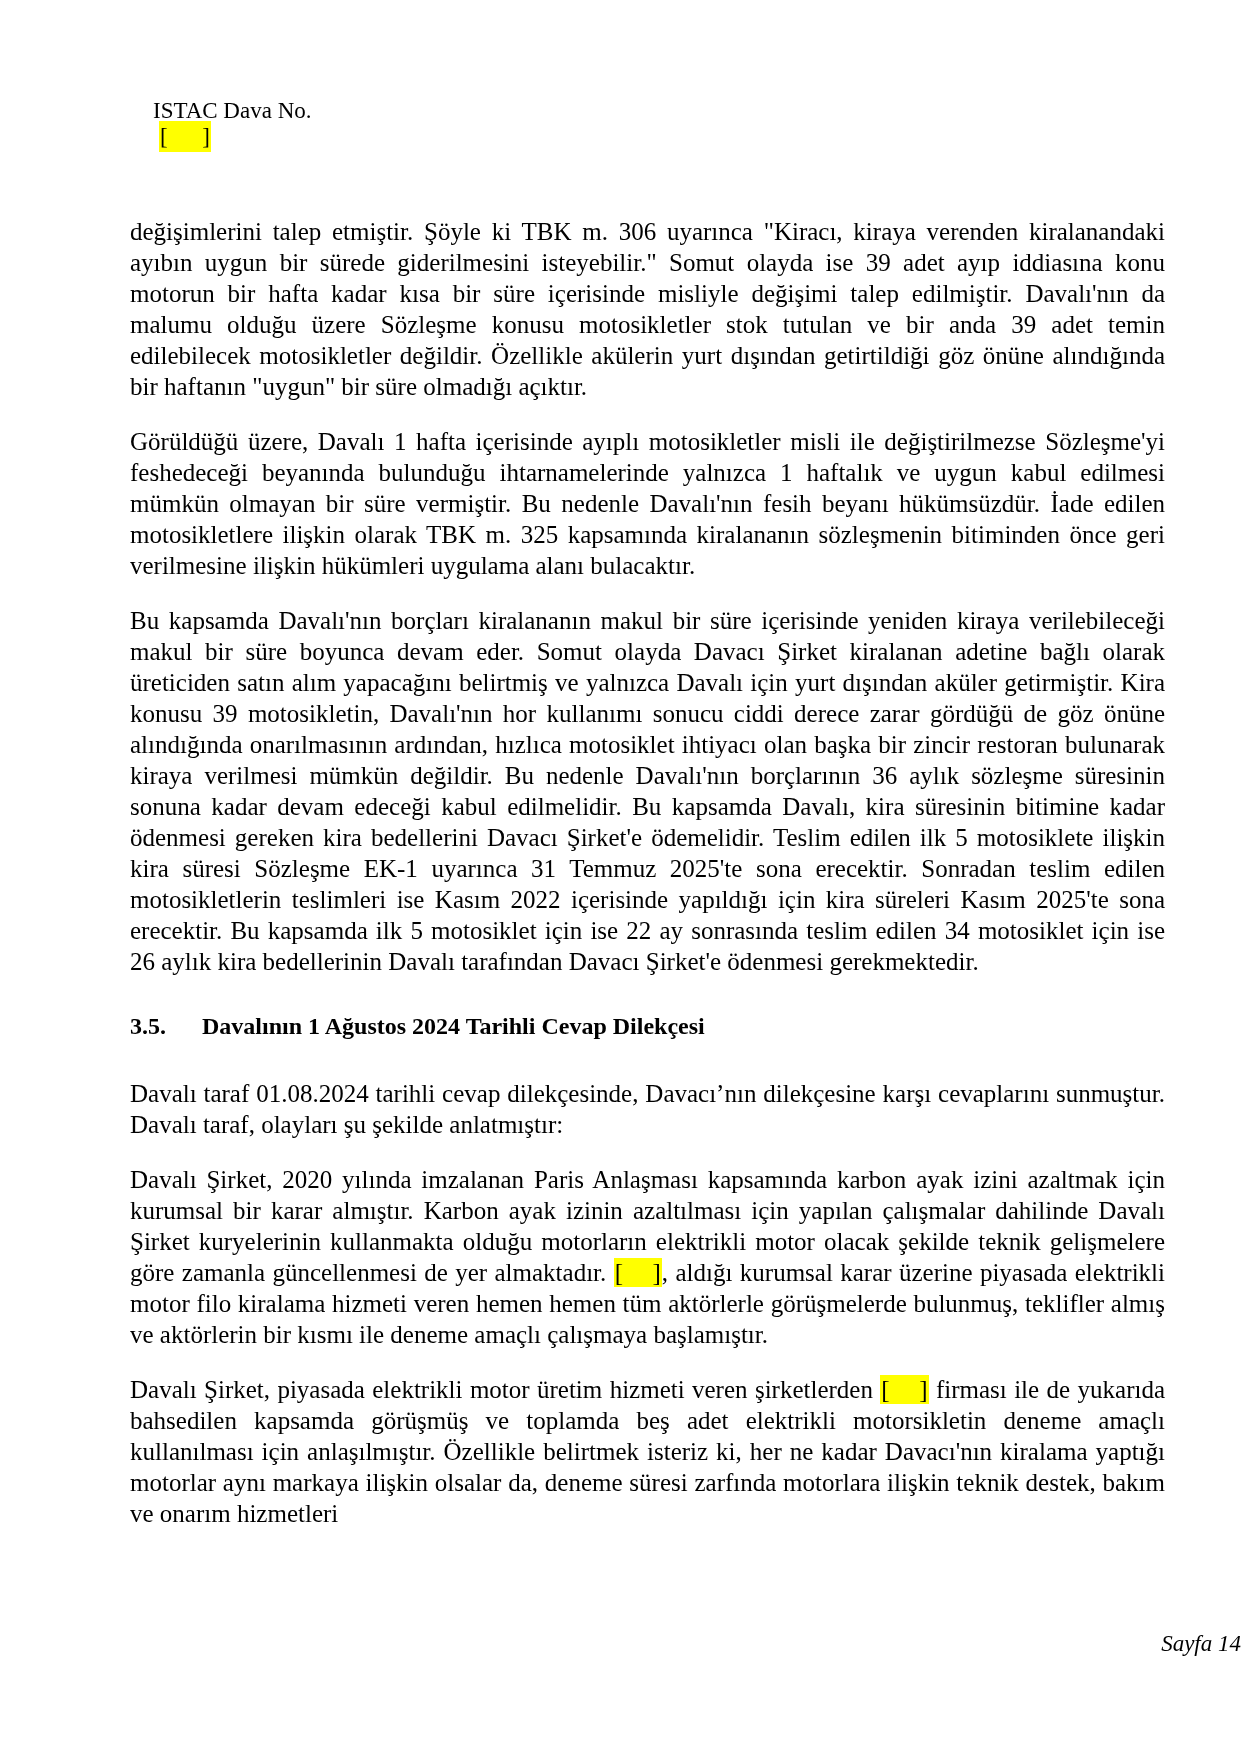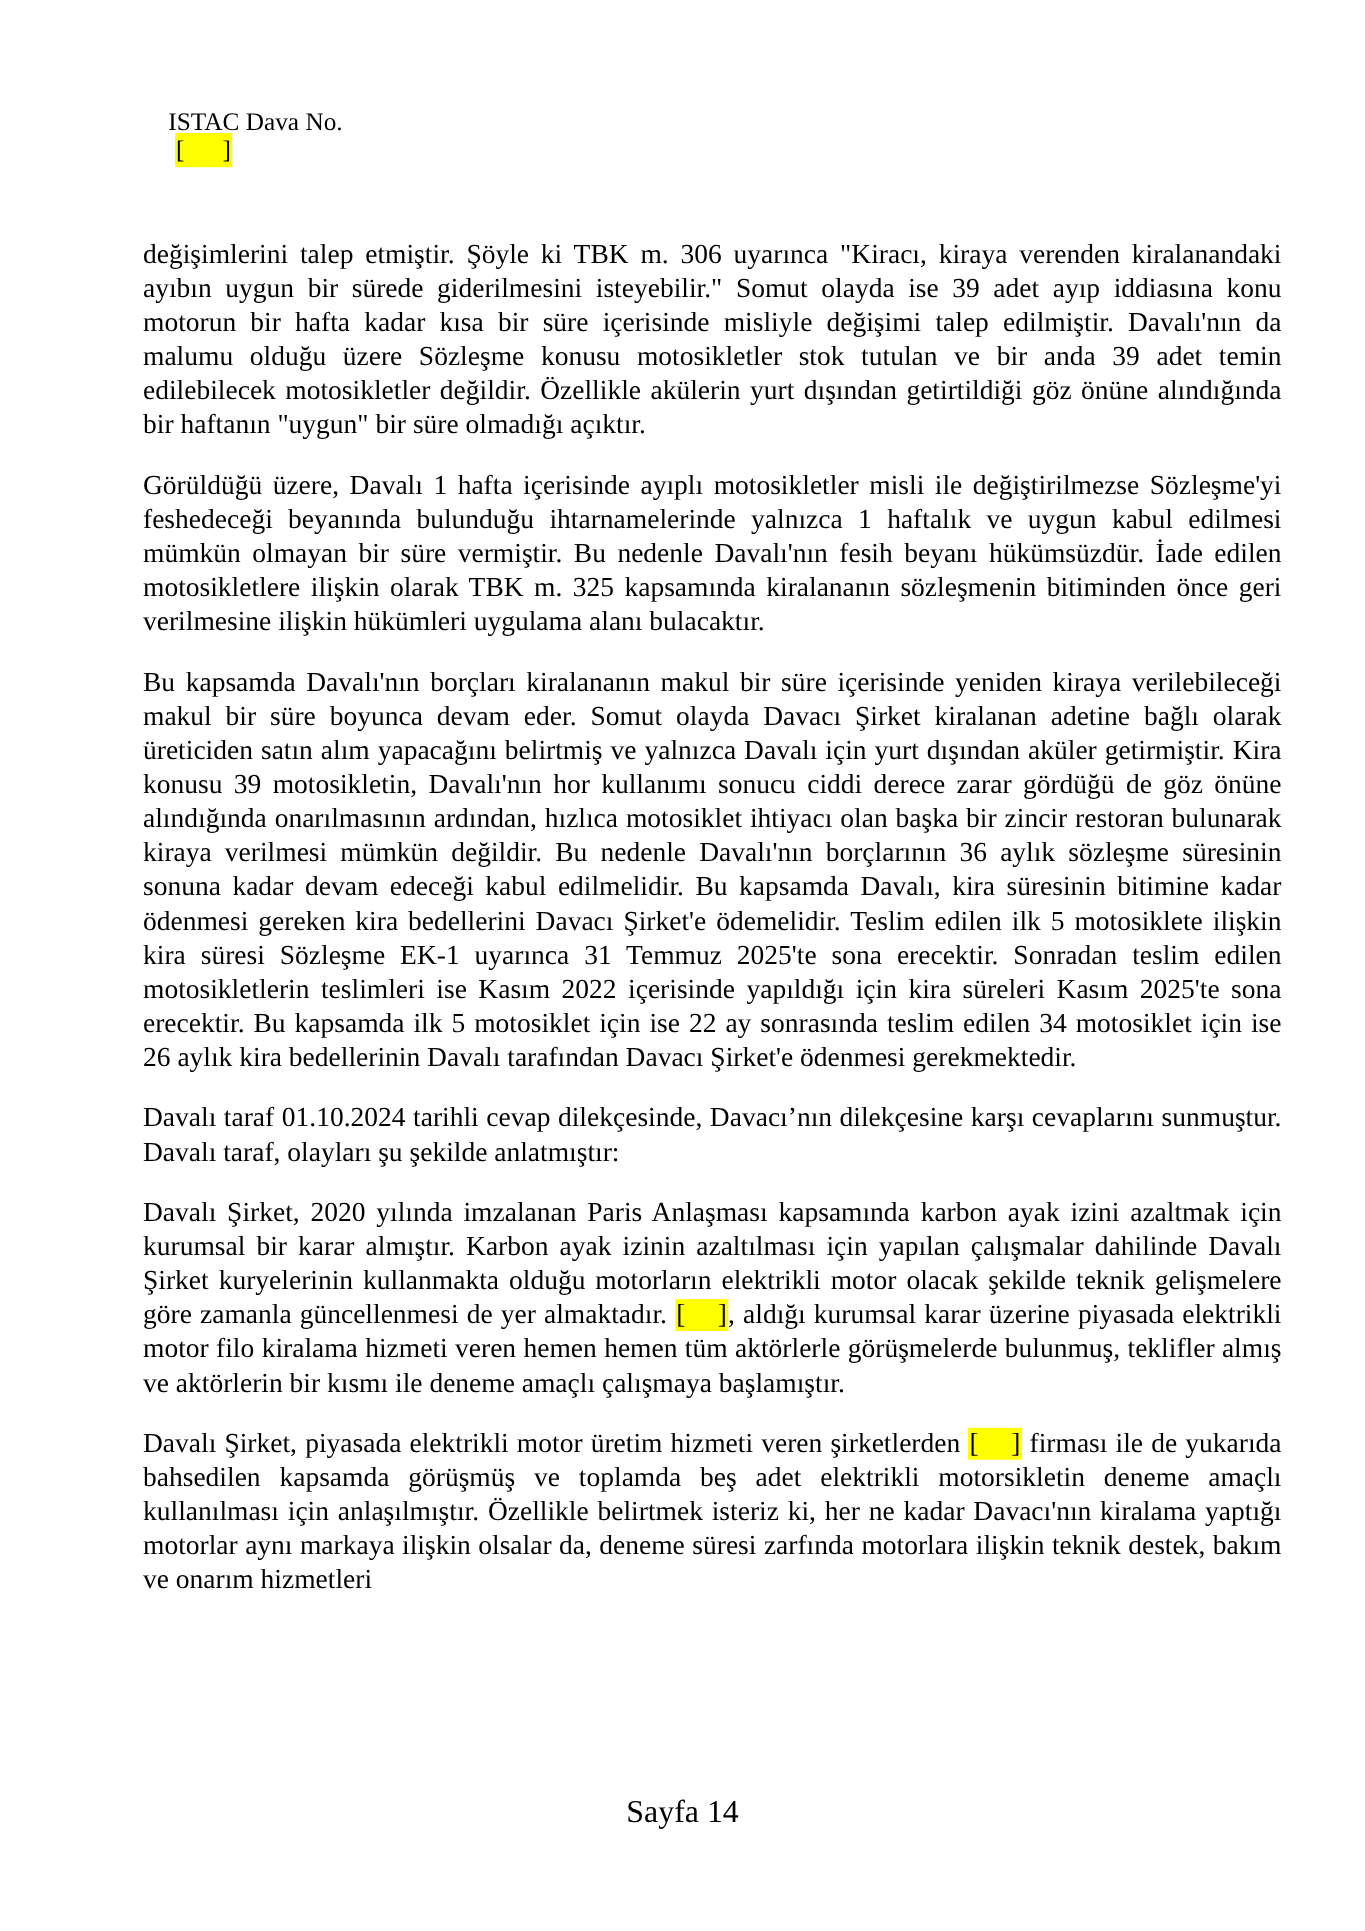--- a/index.html
+++ b/index.html
@@ -49,38 +49,43 @@
   }
   .heading .num {
     width: 72px;
     flex: 0 0 72px;
   }
   .footer {
     position: absolute;
     top: 1631px;
     left: 0;
     width: 100%;
-    text-align: center;
-    font-size: 29px;
+    text-align: right;
+    font-size: 23px;
+    font-style: italic;
   }
 </style>
 </head>
 <body>
 
 <div class="page">
   <div class="header-line">
     <span>ISTAC Dava No.</span>
     <span class="redaction">[      ]</span>
   </div>
 
   <div class="doc-body">
       <p>değişimlerini talep etmiştir. Şöyle ki TBK m. 306 uyarınca "Kiracı, kiraya verenden kiralanandaki ayıbın uygun bir sürede giderilmesini isteyebilir." Somut olayda ise 39 adet ayıp iddiasına konu motorun bir hafta kadar kısa bir süre içerisinde misliyle değişimi talep edilmiştir. Davalı'nın da malumu olduğu üzere Sözleşme konusu motosikletler stok tutulan ve bir anda 39 adet temin edilebilecek motosikletler değildir. Özellikle akülerin yurt dışından getirtildiği göz önüne alındığında bir haftanın "uygun" bir süre olmadığı açıktır.</p>
       <p>Görüldüğü üzere, Davalı 1 hafta içerisinde ayıplı motosikletler misli ile değiştirilmezse Sözleşme'yi feshedeceği beyanında bulunduğu ihtarnamelerinde yalnızca 1 haftalık ve uygun kabul edilmesi mümkün olmayan bir süre vermiştir. Bu nedenle Davalı'nın fesih beyanı hükümsüzdür. İade edilen motosikletlere ilişkin olarak TBK m. 325 kapsamında kiralananın sözleşmenin bitiminden önce geri verilmesine ilişkin hükümleri uygulama alanı bulacaktır.</p>
       <p>Bu kapsamda Davalı'nın borçları kiralananın makul bir süre içerisinde yeniden kiraya verilebileceği makul bir süre boyunca devam eder. Somut olayda Davacı Şirket kiralanan adetine bağlı olarak üreticiden satın alım yapacağını belirtmiş ve yalnızca Davalı için yurt dışından aküler getirmiştir. Kira konusu 39 motosikletin, Davalı'nın hor kullanımı sonucu ciddi derece zarar gördüğü de göz önüne alındığında onarılmasının ardından, hızlıca motosiklet ihtiyacı olan başka bir zincir restoran bulunarak kiraya verilmesi mümkün değildir. Bu nedenle Davalı'nın borçlarının 36 aylık sözleşme süresinin sonuna kadar devam edeceği kabul edilmelidir. Bu kapsamda Davalı, kira süresinin bitimine kadar ödenmesi gereken kira bedellerini Davacı Şirket'e ödemelidir. Teslim edilen ilk 5 motosiklete ilişkin kira süresi Sözleşme EK-1 uyarınca 31 Temmuz 2025'te sona erecektir. Sonradan teslim edilen motosikletlerin teslimleri ise Kasım 2022 içerisinde yapıldığı için kira süreleri Kasım 2025'te sona erecektir. Bu kapsamda ilk 5 motosiklet için ise 22 ay sonrasında teslim edilen 34 motosiklet için ise 26 aylık kira bedellerinin Davalı tarafından Davacı Şirket'e ödenmesi gerekmektedir.</p>
-      <p>Davalı taraf 01.10.2024 tarihli cevap dilekçesinde, Davacı’nın dilekçesine karşı cevaplarını sunmuştur. Davalı taraf, olayları şu şekilde anlatmıştır:</p>
+      <div class="heading">
+        <span class="num">3.5.</span>
+        <span>Davalının 1 Ağustos 2024 Tarihli Cevap Dilekçesi</span>
+      </div>
+      <p>Davalı taraf 01.08.2024 tarihli cevap dilekçesinde, Davacı’nın dilekçesine karşı cevaplarını sunmuştur. Davalı taraf, olayları şu şekilde anlatmıştır:</p>
       <p class="wide-gap">Davalı Şirket, 2020 yılında imzalanan Paris Anlaşması kapsamında karbon ayak izini azaltmak için kurumsal bir karar almıştır. Karbon ayak izinin azaltılması için yapılan çalışmalar dahilinde Davalı Şirket kuryelerinin kullanmakta olduğu motorların elektrikli motor olacak şekilde teknik gelişmelere göre zamanla güncellenmesi de yer almaktadır. <span class="redaction" style="background: rgb(255, 255, 0);">[    ]</span>, aldığı kurumsal karar üzerine piyasada elektrikli motor filo kiralama hizmeti veren hemen hemen tüm aktörlerle görüşmelerde bulunmuş, teklifler almış ve aktörlerin bir kısmı ile deneme amaçlı çalışmaya başlamıştır.</p>
       <p class="wide-gap">Davalı Şirket, piyasada elektrikli motor üretim hizmeti veren şirketlerden <span class="redaction" style="background: rgb(255, 255, 0);">[    ]</span> firması ile de yukarıda bahsedilen kapsamda görüşmüş ve toplamda beş adet elektrikli motorsikletin deneme amaçlı kullanılması için anlaşılmıştır. Özellikle belirtmek isteriz ki, her ne kadar Davacı'nın kiralama yaptığı motorlar aynı markaya ilişkin olsalar da, deneme süresi zarfında motorlara ilişkin teknik destek, bakım ve onarım hizmetleri</p>
     </div>
 </div>
 
 <div class="footer">
   <span>Sayfa 14</span>
 </div>
 
 </body></html>

